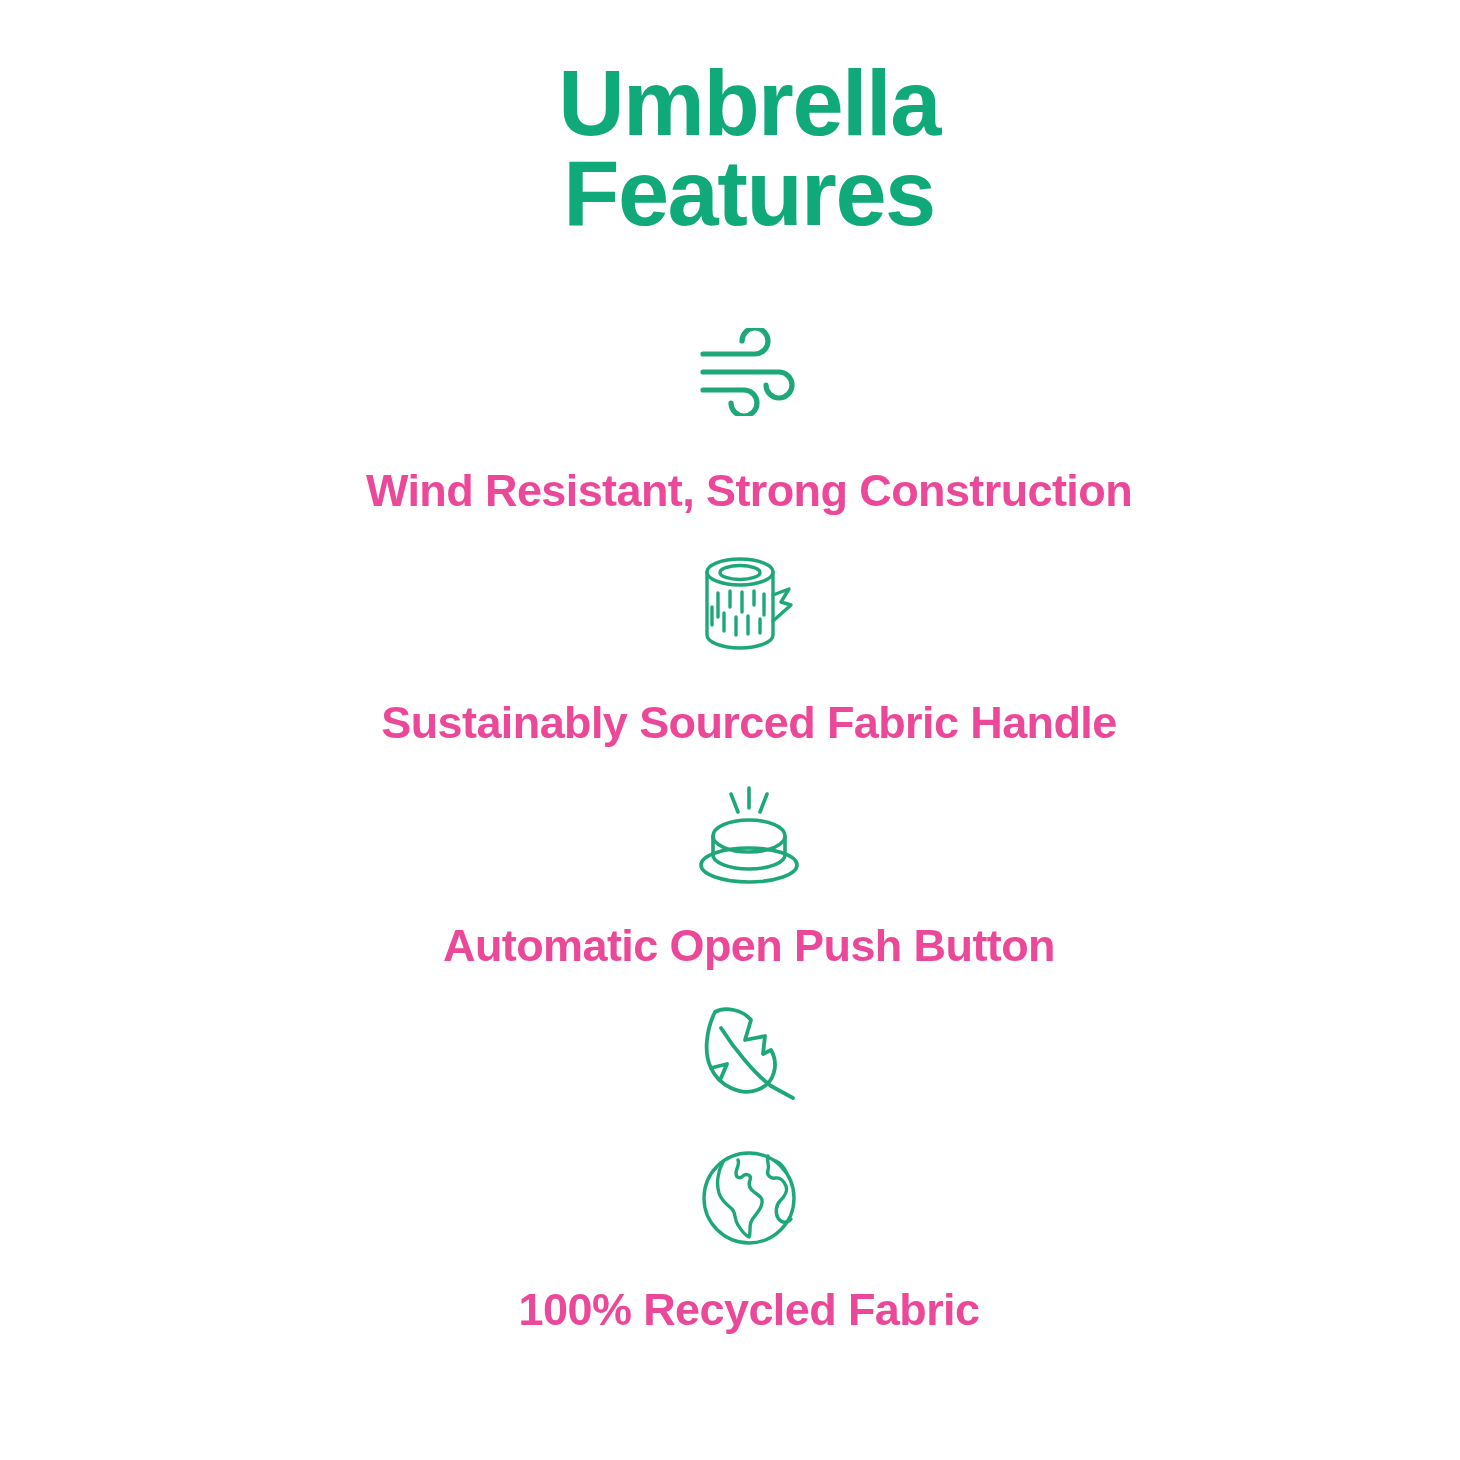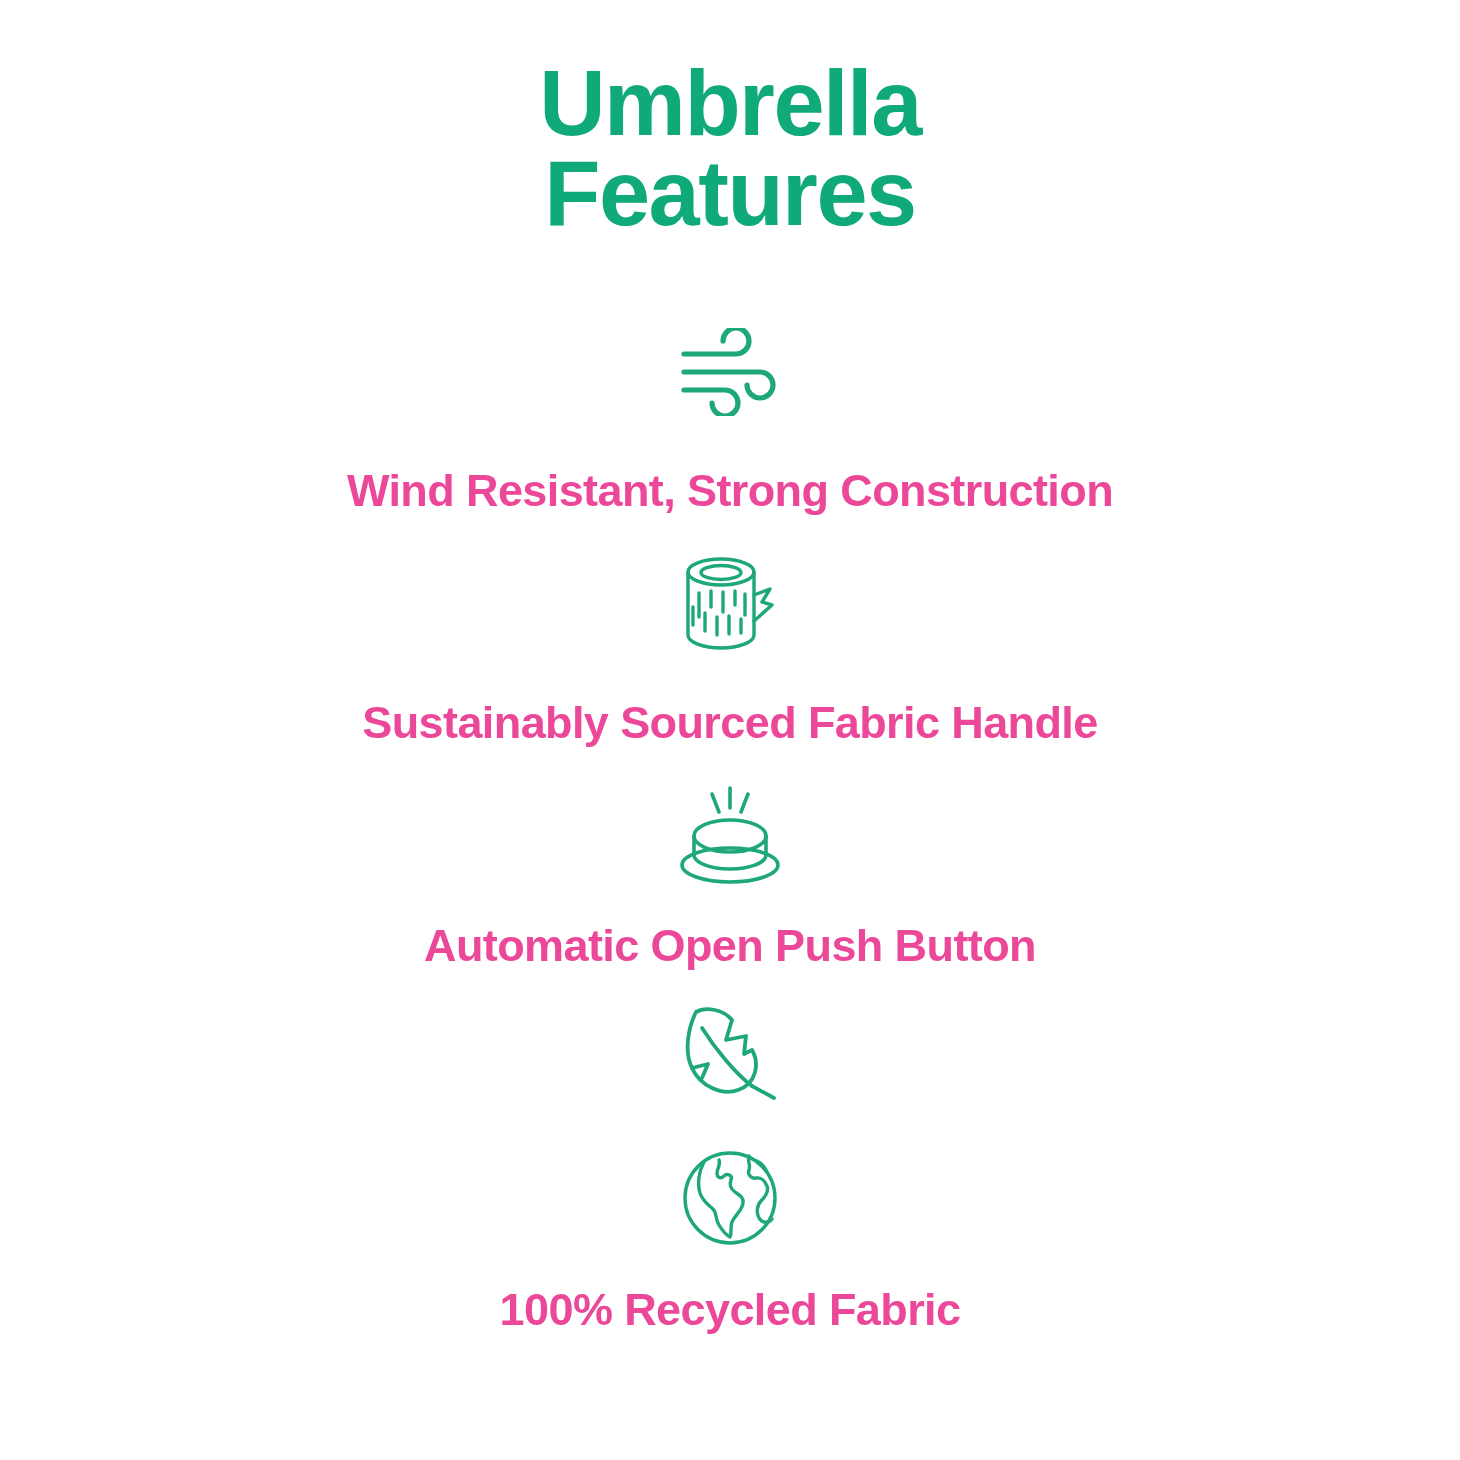--- a/index.html
+++ b/index.html
@@ -13,20 +13,21 @@
     height: 1460px;
     font-family: "Liberation Sans", sans-serif;
     overflow: hidden;
   }
   .page {
     position: relative;
     width: 1366px;
     height: 1460px;
     background: #ffffff;
     box-sizing: border-box;
+    margin-left: 19px;
   }
 
   
   .title-block {
     position: absolute;
     top: 58px;
     left: 0;
     width: 1460px;
     text-align: center;
   }

